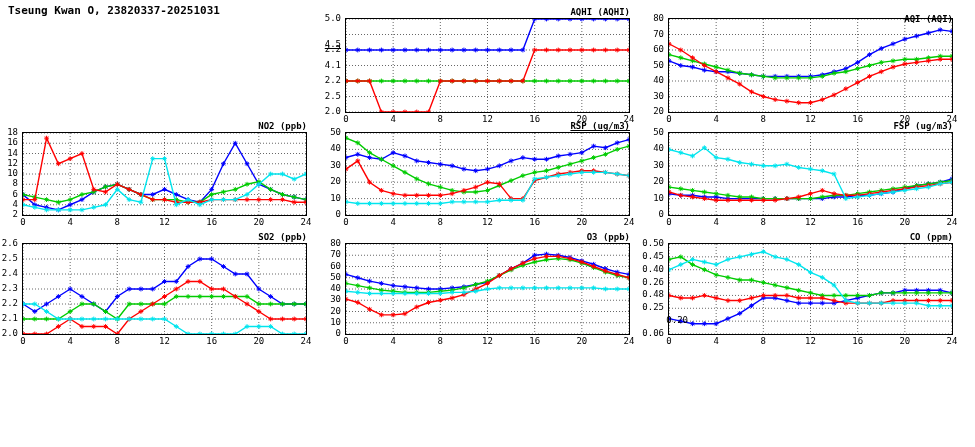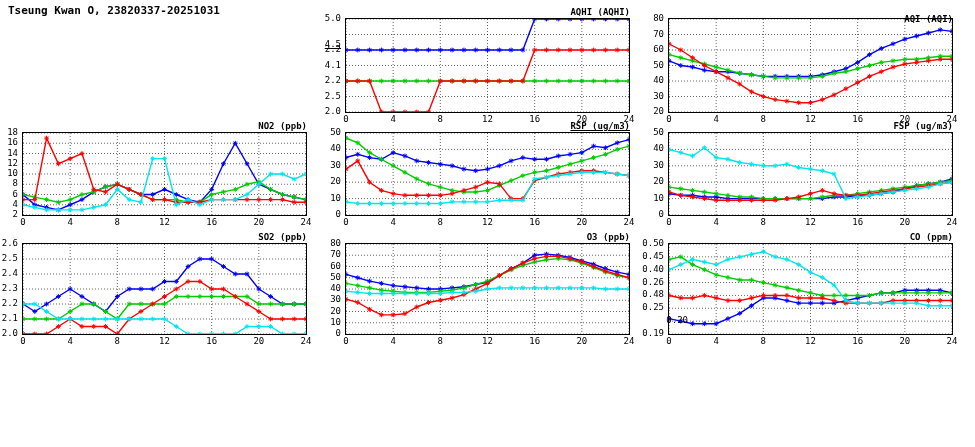--- a/index.html
+++ b/index.html
@@ -349,21 +349,21 @@
           </svg>
         </div>
         <div class="panel-label" style="left: 793px; top: 232px; width: 160px;">CO (ppm)</div>
         <div class="tick-x" style="left: 659px; top: 336px;">0</div>
         <div class="tick-x" style="left: 706.167px; top: 336px;">4</div>
         <div class="tick-x" style="left: 753.333px; top: 336px;">8</div>
         <div class="tick-x" style="left: 800.5px; top: 336px;">12</div>
         <div class="tick-x" style="left: 847.667px; top: 336px;">16</div>
         <div class="tick-x" style="left: 894.833px; top: 336px;">20</div>
         <div class="tick-x" style="left: 942px; top: 336px;">24</div>
-        <div class="tick-y" style="left: 638px; top: 328px;">0.19</div>
+        <div class="tick-y" style="left: 638px; top: 328px;">0.06</div>
         <div class="tick-y" style="left: 638px; top: 315.143px; margin-left: 24px;">0.20</div>
         <div class="tick-y" style="left: 638px; top: 302.286px;">0.25</div>
         <div class="tick-y" style="left: 638px; top: 289.429px;">0.48</div>
         <div class="tick-y" style="left: 638px; top: 276.571px;">0.26</div>
         <div class="tick-y" style="left: 638px; top: 263.714px;">0.40</div>
         <div class="tick-y" style="left: 638px; top: 250.857px;">0.45</div>
         <div class="tick-y" style="left: 638px; top: 238px;">0.50</div>
       </div>
     </div>
 </div>

